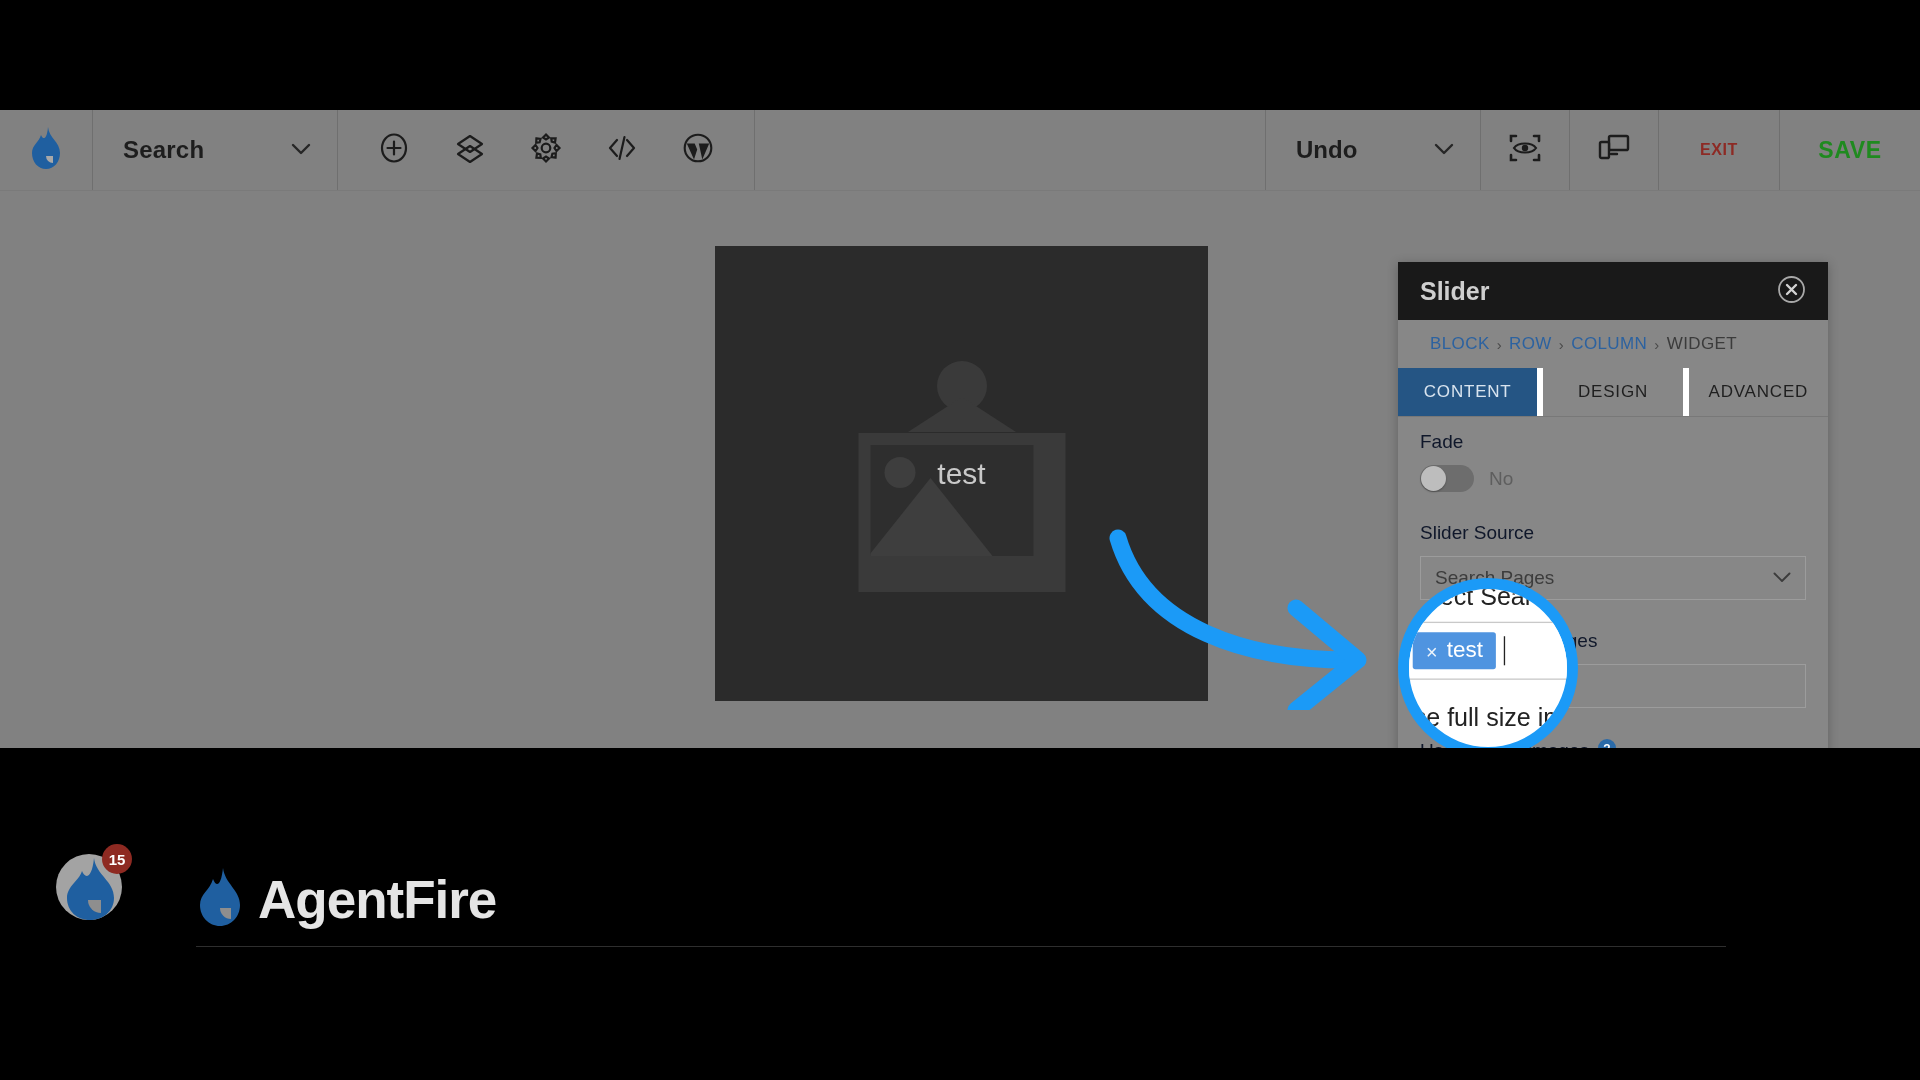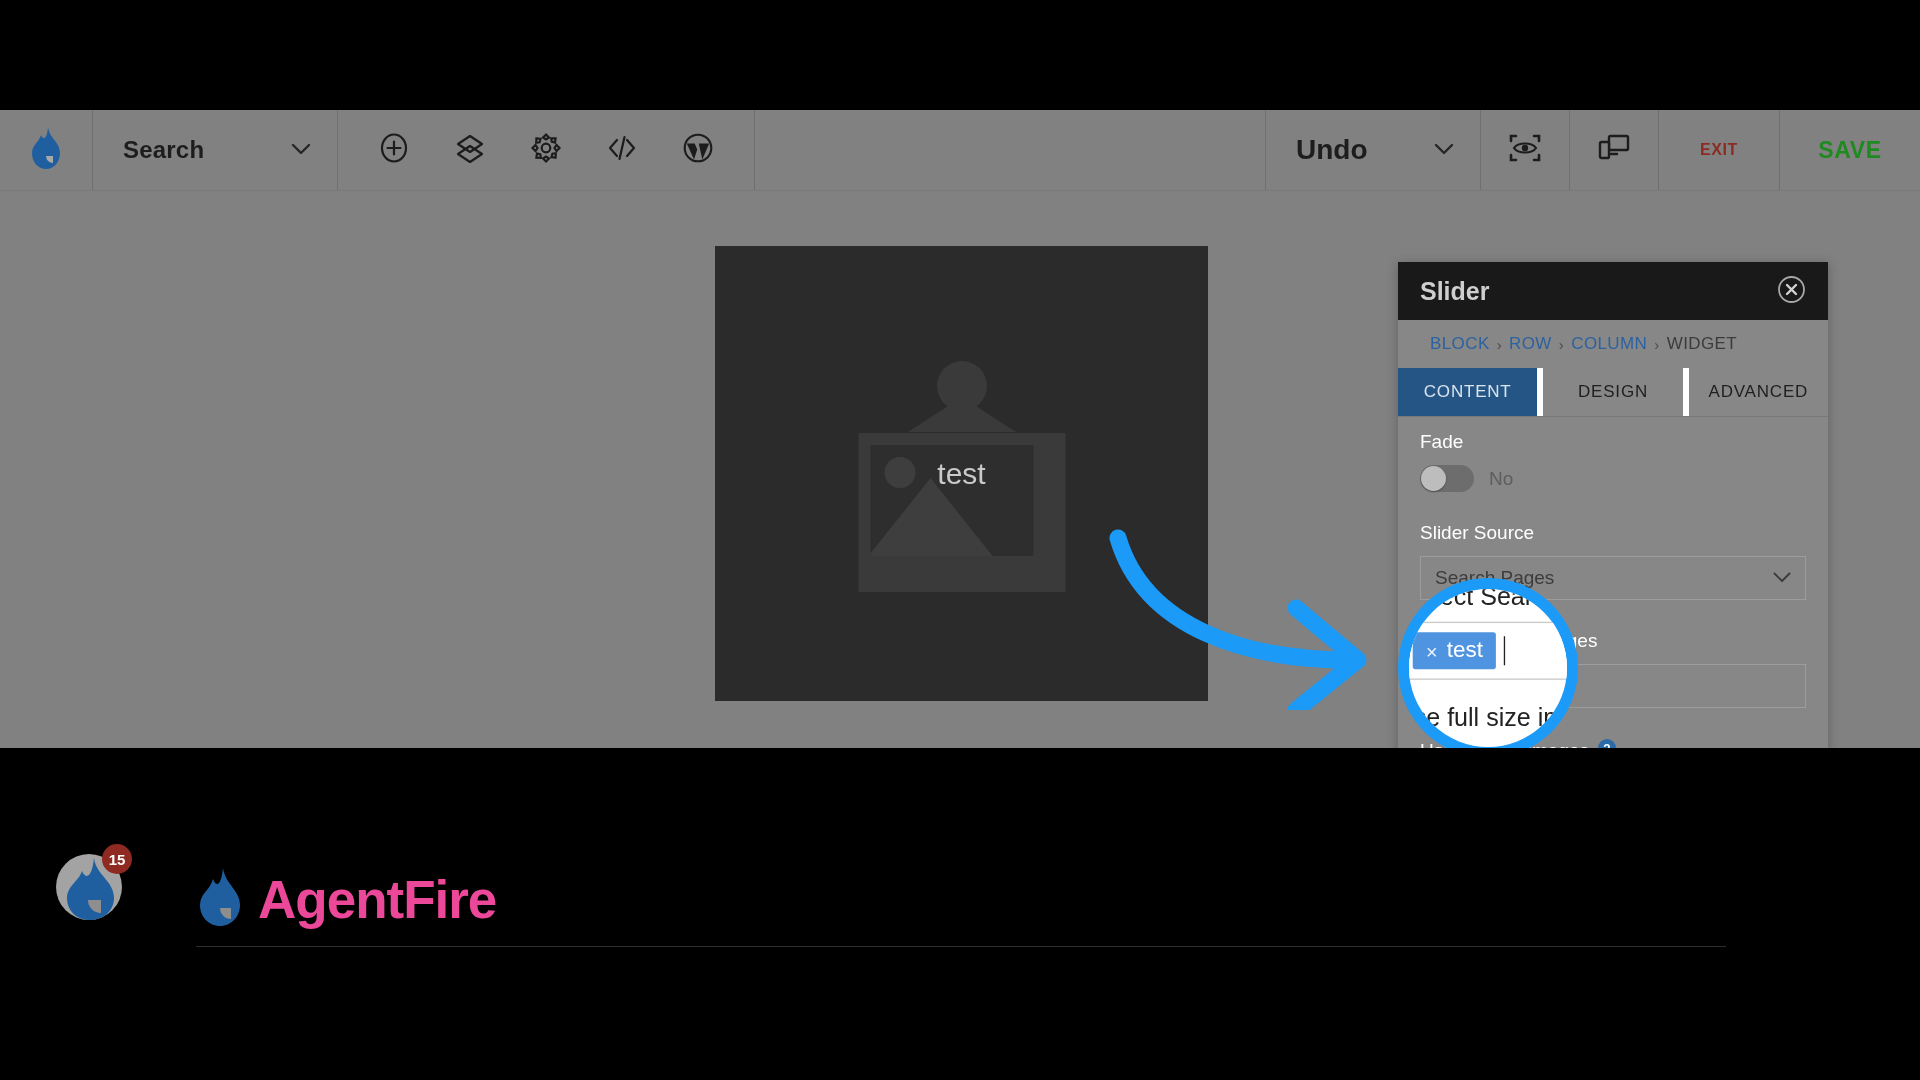--- a/index.html
+++ b/index.html
@@ -19,21 +19,21 @@
     border-bottom:1px solid #7a7a7a;
   }
   .tb-cell{display:flex;align-items:center;justify-content:center;height:100%;}
   .tb-sep{border-right:1px solid #6f6f6f;}
   .tb-logo{width:92px;}
   .tb-site{width:245px;justify-content:space-between;padding:0 26px 0 30px;box-sizing:border-box;}
   .site-name{font-size:24px;font-weight:bold;color:#1d1d1d;letter-spacing:.2px;}
   .tb-icons{flex:0 0 auto;display:flex;align-items:center;gap:44px;padding:0 40px;box-sizing:border-box;}
   .tb-spacer{flex:1 1 auto;}
   .tb-undo{width:215px;justify-content:space-between;padding:0 26px 0 30px;box-sizing:border-box;}
-  .undo-name{font-size:28px;font-weight:bold;color:#1d1d1d;}
+  .undo-name{font-size:24px;font-weight:bold;color:#1d1d1d;}
   .tb-icobtn{width:88px;}
   .tb-exit{width:120px;}
   .tb-save{width:140px;}
   .exit-label{font-size:16px;font-weight:bold;color:#8d2a24;letter-spacing:.6px;}
   .save-label{font-size:23px;font-weight:bold;color:#1f8a1f;letter-spacing:.6px;}
   .chev{display:block;}
 
   
   .canvas{
     position:absolute;left:0;top:191px;width:1920px;height:557px;
@@ -94,21 +94,21 @@
   .bc-cur{color:#3b3b3b;}
   .bc-sep{color:#4a4a4a;font-size:15px;}
   .tabs{display:flex;height:48px;border-bottom:1px solid #787878;}
   .tab{
     flex:1;display:flex;align-items:center;justify-content:center;
     font-size:17px;letter-spacing:.8px;color:#1f1f1f;border-right:6px solid #ffffff;
   }
   .tab:last-child{border-right:none;}
   .tab.active{background:#255584;color:#d9e4ef;}
   .panel-body{padding:14px 22px 0 22px;box-sizing:border-box;position:relative;}
-  .field-label{font-size:19px;color:#ffffff;margin:0 0 12px 0;}
+  .field-label{font-size:19px;color:#0f172a;margin:0 0 12px 0;}
   .field-label.spaced{margin-top:30px;}
   .toggle-row{display:flex;align-items:center;gap:15px;}
   .toggle{
     width:54px;height:27px;border-radius:14px;background:#6d6d6d;position:relative;
   }
   .toggle .knob{
     position:absolute;left:1px;top:1px;width:25px;height:25px;border-radius:50%;
     background:#bdbdbd;box-shadow:0 1px 2px rgba(0,0,0,.3);
   }
   .toggle-val{font-size:19px;color:#5e5e5e;}
@@ -156,21 +156,21 @@
 
   
   .footer{position:absolute;left:0;top:748px;width:1920px;height:332px;background:#000;}
   .chat-bubble{position:absolute;left:50px;top:100px;width:78px;height:78px;}
   .badge{
     position:absolute;right:-4px;top:-4px;width:30px;height:30px;border-radius:50%;
     background:#8e2a22;color:#fff;font-size:15px;font-weight:bold;
     display:flex;align-items:center;justify-content:center;
   }
   .af-logo{position:absolute;left:196px;top:118px;display:flex;align-items:center;gap:14px;}
-  .af-word{font-size:53px;font-weight:bold;color:#ec4899;letter-spacing:-1px;}
+  .af-word{font-size:53px;font-weight:bold;color:#e5e5e5;letter-spacing:-1px;}
   .footer-rule{position:absolute;left:196px;top:198px;width:1530px;height:1px;background:#2e2e2e;}
 </style>
 </head>
 <body>
 
 <div class="stage">
 
   <div class="toolbar">
 
     <div class="tb-cell tb-logo tb-sep">

